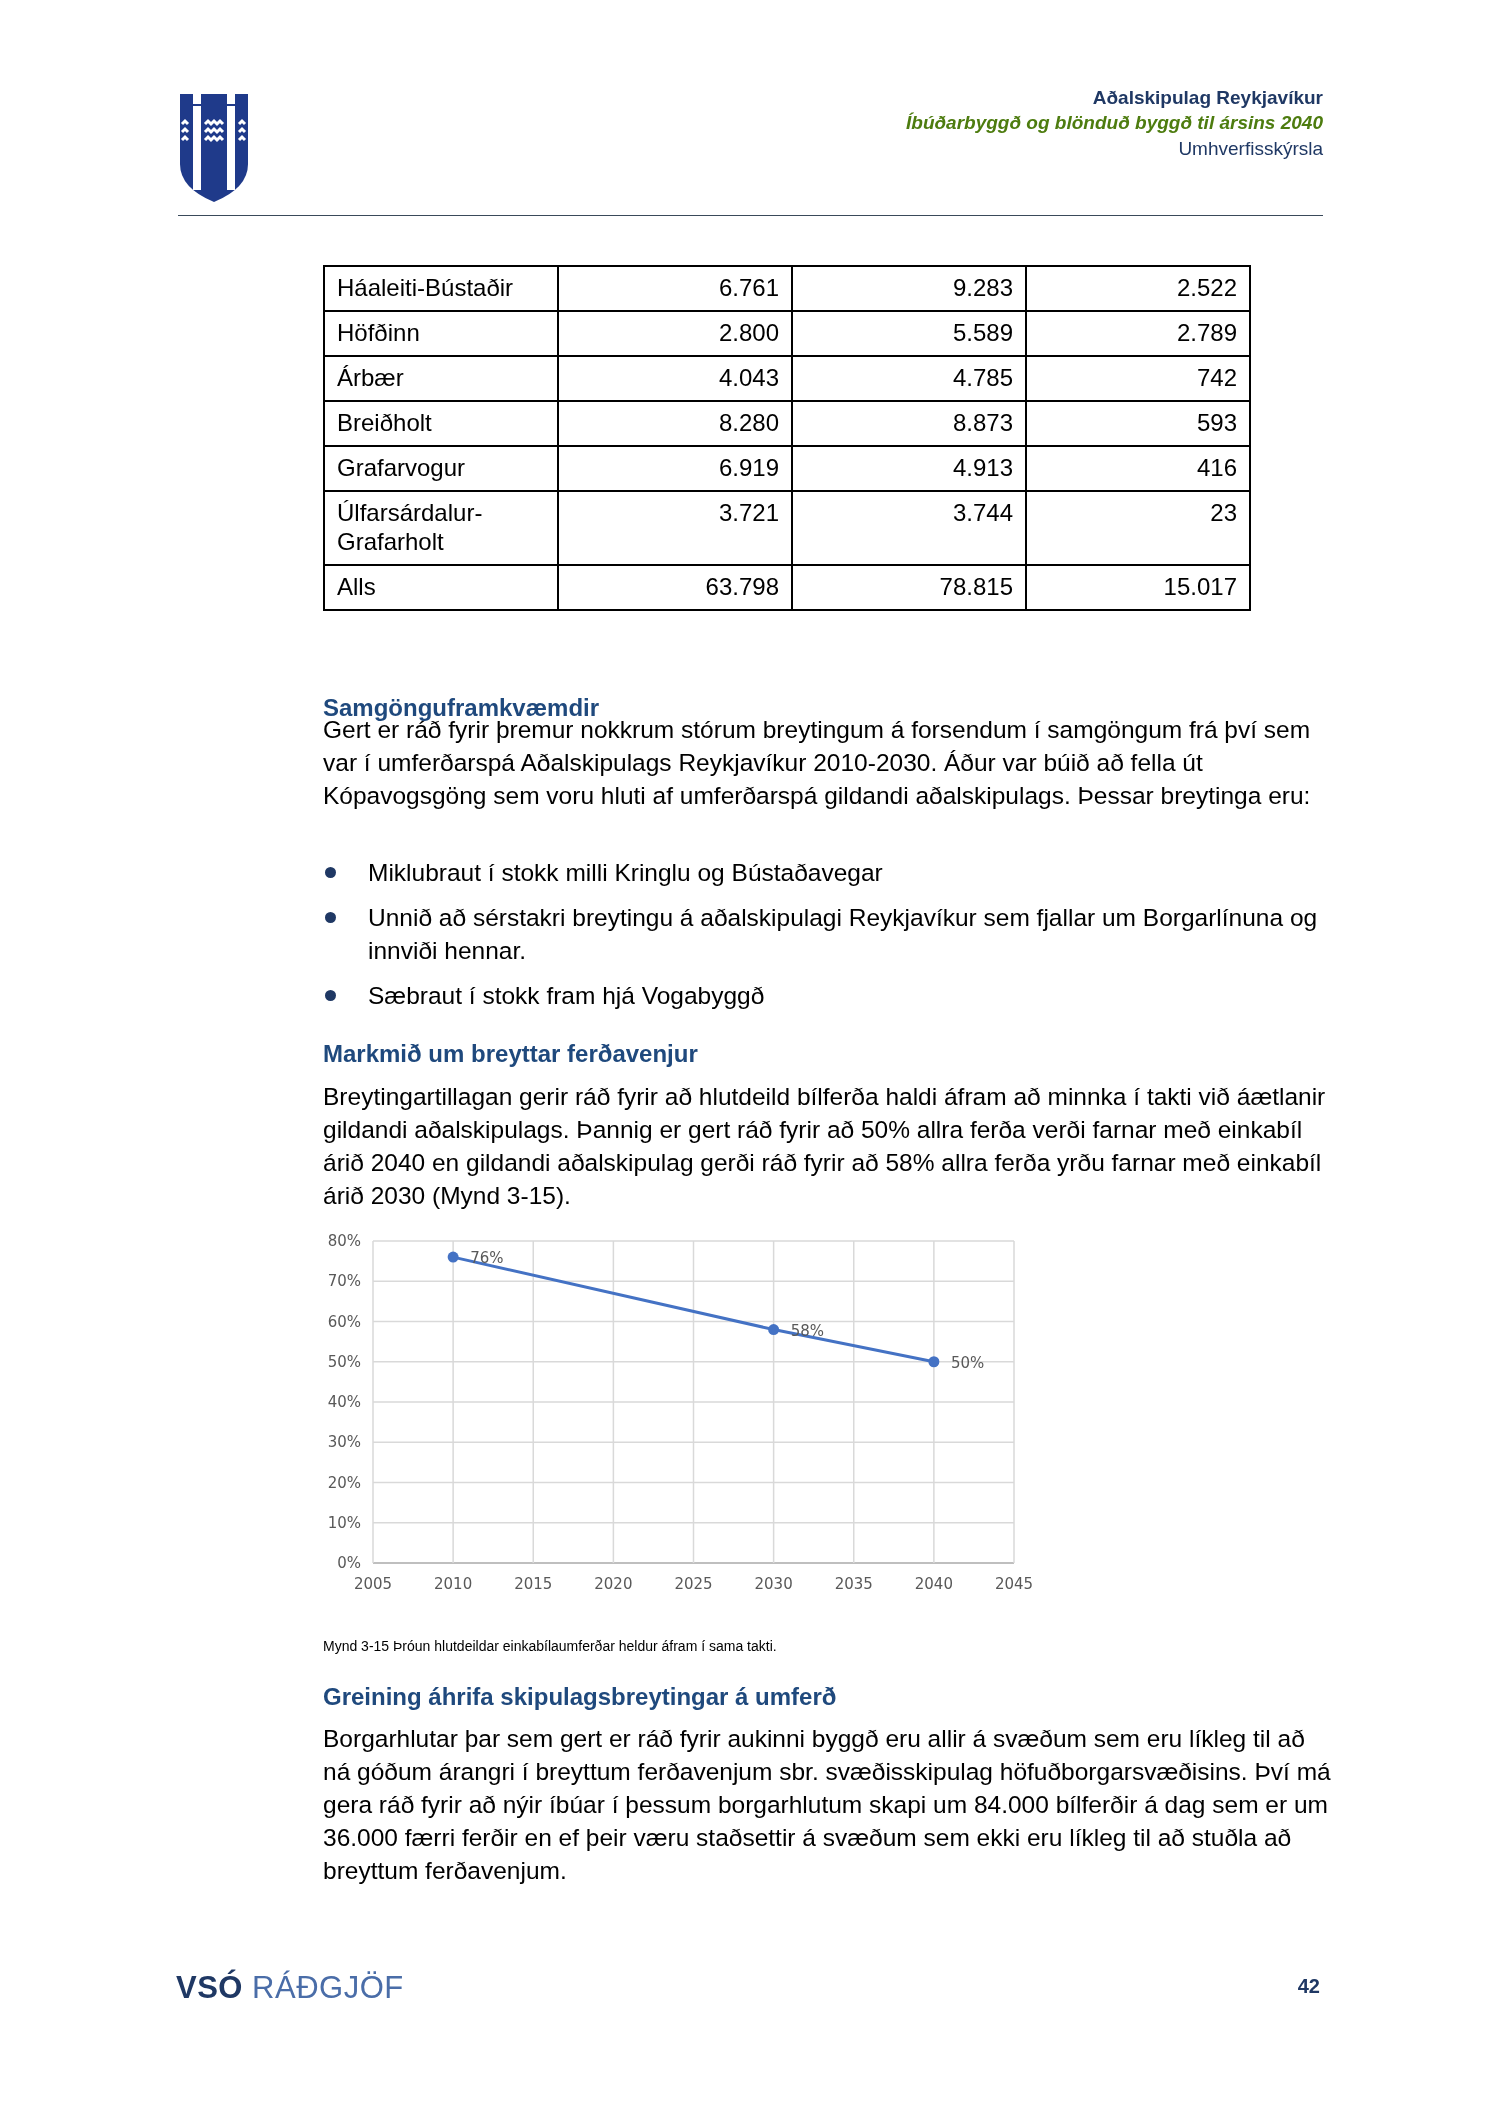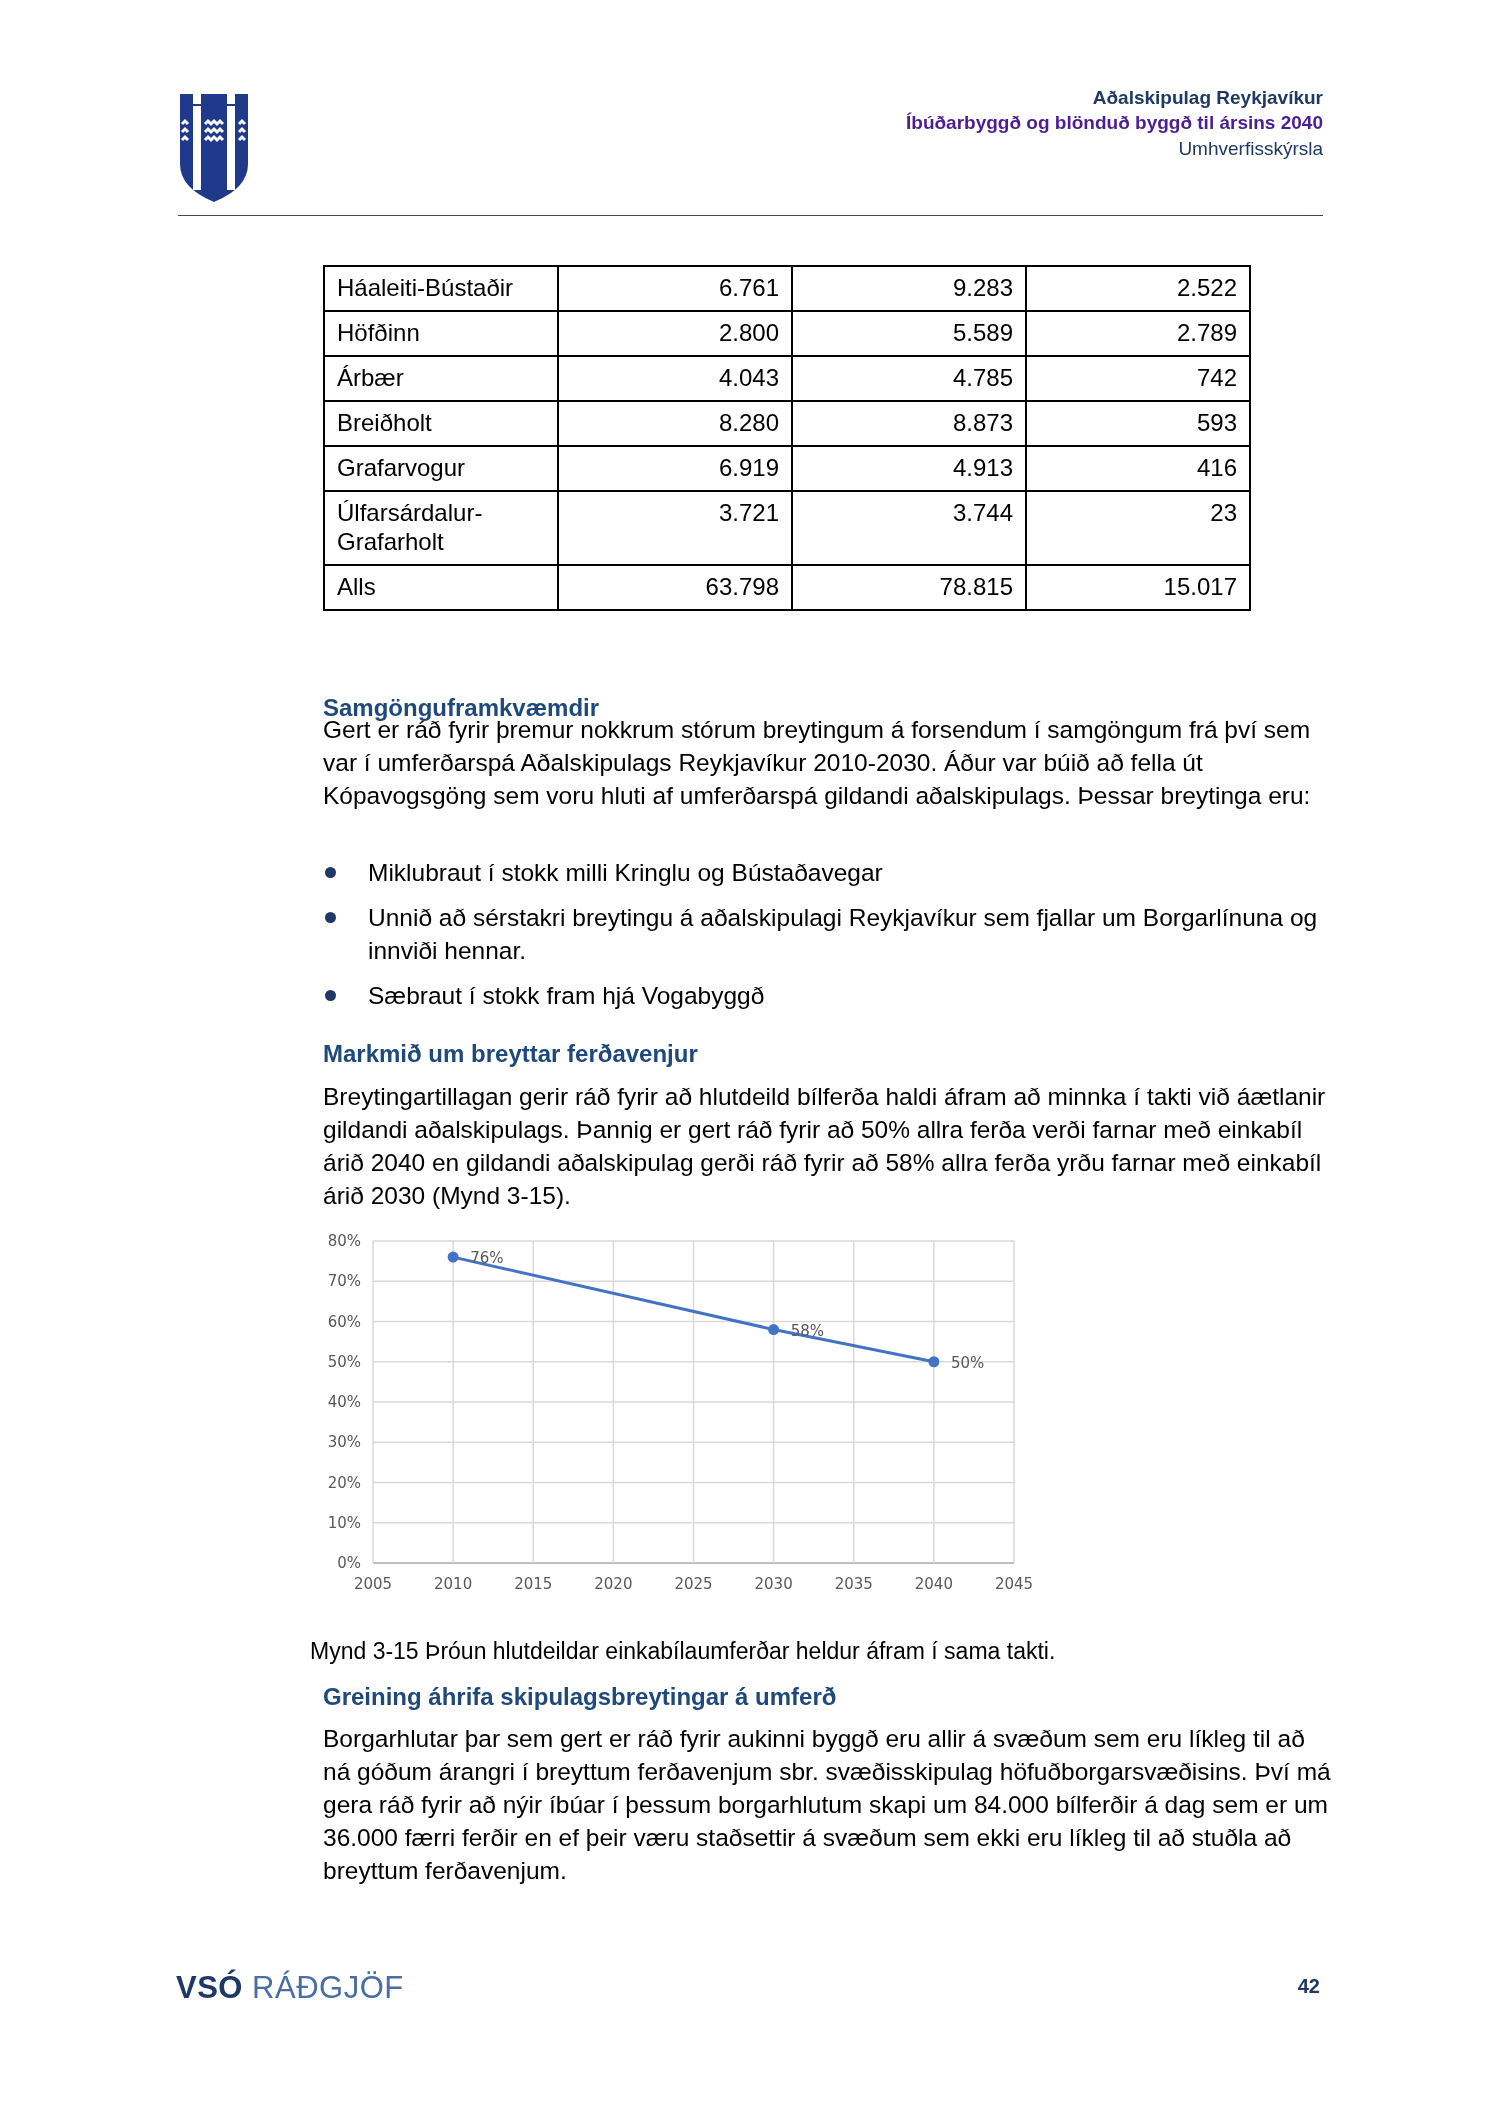--- a/index.html
+++ b/index.html
@@ -2,36 +2,36 @@
 <html><head>
 <meta charset="utf-8">
 <style>
   html,body{margin:0;padding:0;background:#fff;}
   body{width:1500px;height:2122px;position:relative;overflow:hidden;font-family:"Liberation Sans",sans-serif;color:#000;}
   .abs{position:absolute;}
   
   #logo{left:178px;top:92px;width:72px;height:112px;}
   .hdr-line{right:177px;text-align:right;font-size:19px;line-height:24px;}
   #hdr1{top:86px;font-weight:bold;color:#1f3864;}
-  #hdr2{top:111px;font-weight:bold;color:#4c1d95;}
+  #hdr2{top:111px;font-weight:bold;color:#4d7c0f;font-style:italic;}
   #hdr3{top:137px;color:#1f3864;}
   #hdr-rule{left:178px;top:215px;width:1145px;height:0;border-top:1.5px solid #3a4a5a;}
   
   #data-table{left:323px;top:265px;width:928px;border-collapse:collapse;font-size:24px;}
   #data-table td{border:2px solid #000;padding:6px 12px 8px 12px;vertical-align:top;line-height:29px;}
   #data-table td.num{text-align:right;}
   #data-table td.c0{width:208px;}
   #data-table td.c1,#data-table td.c2{width:208px;}
   
   .h2{left:323px;font-size:24px;font-weight:bold;color:#1f497d;}
   .para{left:323px;width:1010px;font-size:24.5px;line-height:33px;}
   .bullets{left:323px;width:1010px;font-size:24.5px;line-height:33px;margin:0;padding:0;list-style:none;}
   .bullets li{position:relative;padding-left:45px;margin-bottom:12px;}
   .bullets li .dot{position:absolute;left:2px;top:11px;width:11px;height:11px;border-radius:50%;background:#1f3864;}
-  #caption{left:310px;top:1638px;font-size:23px;}
+  #caption{left:323px;top:1638px;font-size:14px;}
   
   #chart{left:300px;top:1225px;width:760px;height:390px;}
   #chart text{font-family:"DejaVu Sans",sans-serif;fill:#595959;font-size:15px;}
   
   #footer-logo{left:176px;top:1970px;font-size:31px;letter-spacing:0.5px;color:#1f3864;}
   #footer-logo .b{font-weight:bold;}
   #footer-logo .l{font-weight:normal;color:#4a6da8;}
   #page-num{right:180px;top:1975px;font-size:20px;font-weight:bold;color:#1f3864;}
 </style>
 </head>

